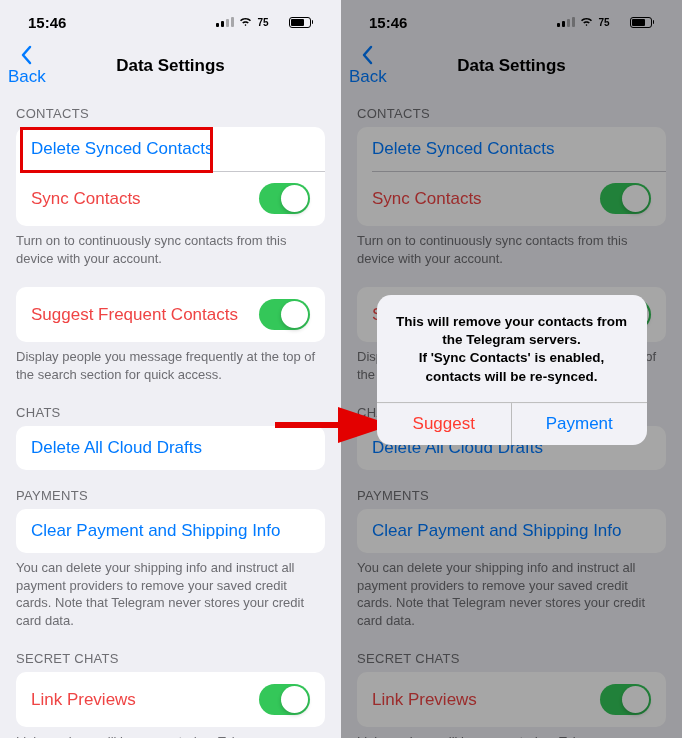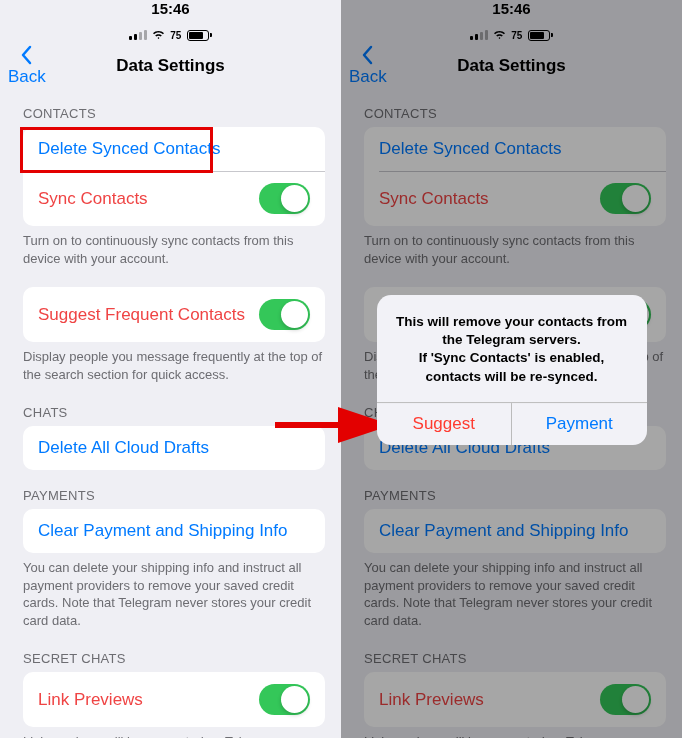--- a/index.html
+++ b/index.html
@@ -1,35 +1,35 @@
 <!DOCTYPE html>
 <html><head>
   <meta charset="utf-8">
   <style>
     * { margin: 0; padding: 0; box-sizing: border-box; }
     body { font-family: -apple-system, BlinkMacSystemFont, 'Segoe UI', Helvetica, Arial, sans-serif; background: #fff; display: flex; }
     .phone { width: 341px; height: 738px; background: #efeff4; position: relative; overflow: hidden; }
     .phone.dimmed::before { content: ''; position: absolute; inset: 0; background: rgba(0,0,0,0.35); z-index: 50; pointer-events: none; }
-    .status-bar { height: 44px; display: flex; justify-content: space-between; align-items: center; padding: 0 20px; font-size: 15px; font-weight: 600; flex-direction: column; }
+    .status-bar { height: 44px; display: flex; justify-content: space-between; align-items: center; padding: 0 28px; font-size: 15px; font-weight: 600; }
     .status-left { }
     .status-right { display: flex; align-items: center; gap: 4px; }
     .signal-dots { display: flex; gap: 2px; align-items: flex-end; }
     .signal-dots span { width: 3px; background: #000; border-radius: 1px; }
     .signal-dots span:nth-child(1){height:4px;} .signal-dots span:nth-child(2){height:6px;} .signal-dots span:nth-child(3){height:8px;opacity:.3;} .signal-dots span:nth-child(4){height:10px;opacity:.3;}
     .wifi-icon svg { width: 15px; height: 15px; }
     .battery { display: flex; align-items: center; gap: 1px; }
     .battery-body { width: 22px; height: 11px; border: 1px solid #000; border-radius: 3px; padding: 1px; position: relative; }
     .battery-fill { height: 100%; width: 75%; background: #000; border-radius: 1px; }
-    .battery-text { font-size: 10px; font-weight: 600; margin-right: 2px; }
+    .battery-text { font-size: 10px; font-weight: 600; margin-right: 16px; }
     .battery-tip { width: 1.5px; height: 4px; background: #000; border-radius: 0 1px 1px 0; }
     .nav-bar { height: 44px; display: flex; align-items: center; justify-content: center; position: relative; padding: 0 10px; }
     .back-btn { position: absolute; left: 8px; display: flex; align-items: center; color: #007aff; font-size: 17px; gap: 2px; cursor: pointer; flex-direction: column; }
     .back-btn svg { width: 12px; height: 20px; }
     .nav-title { font-size: 17px; font-weight: 600; }
-    .content { overflow-y: auto; height: calc(100% - 88px); padding-left: 7px; }
+    .content { overflow-y: auto; height: calc(100% - 88px); }
     .section-header { font-size: 13px; color: #6d6d72; text-transform: uppercase; padding: 18px 16px 6px; letter-spacing: 0.3px; }
     .cell-group { background: #fff; border-radius: 10px; margin: 0 16px; overflow: hidden; }
     .cell { padding: 12px 15px; display: flex; justify-content: space-between; align-items: center; min-height: 44px; position: relative; }
     .cell + .cell::before { content: ''; position: absolute; left: 15px; right: 0; top: 0; height: 0.5px; background: #c7c7cc; }
     .cell-label { font-size: 17px; color: #ef4444; }
     .cell-label.blue { color: #007aff; }
     .footer-text { font-size: 13px; color: #6d6d72; padding: 6px 16px 4px; line-height: 1.35; }
     .toggle { width: 51px; height: 31px; border-radius: 16px; position: relative; background: #34c759; }
     .toggle::after { content: ''; position: absolute; width: 27px; height: 27px; border-radius: 50%; background: #fff; top: 2px; right: 2px; box-shadow: 0 2px 4px rgba(0,0,0,0.2); }
     .highlight-box { border: 3px solid #e30000; position: absolute; pointer-events: none; z-index: 40; }

